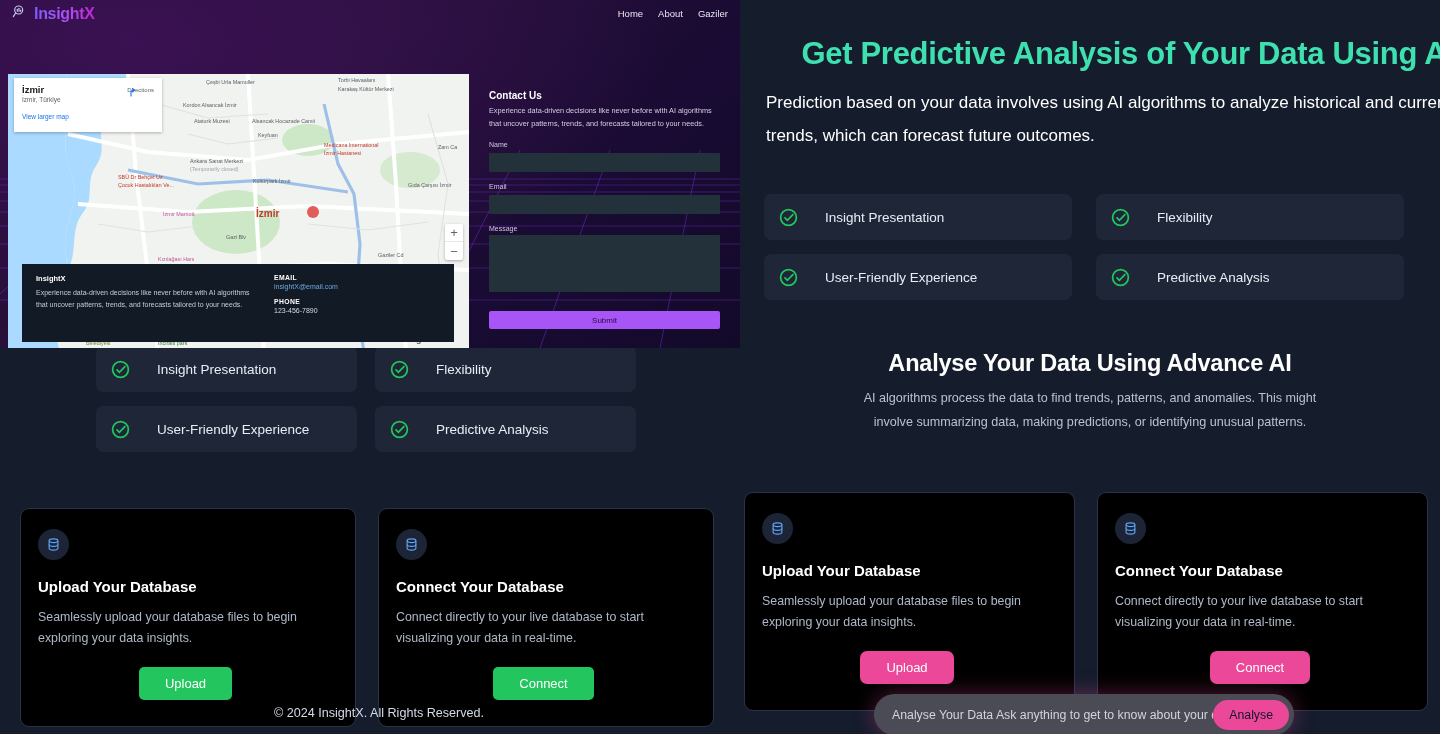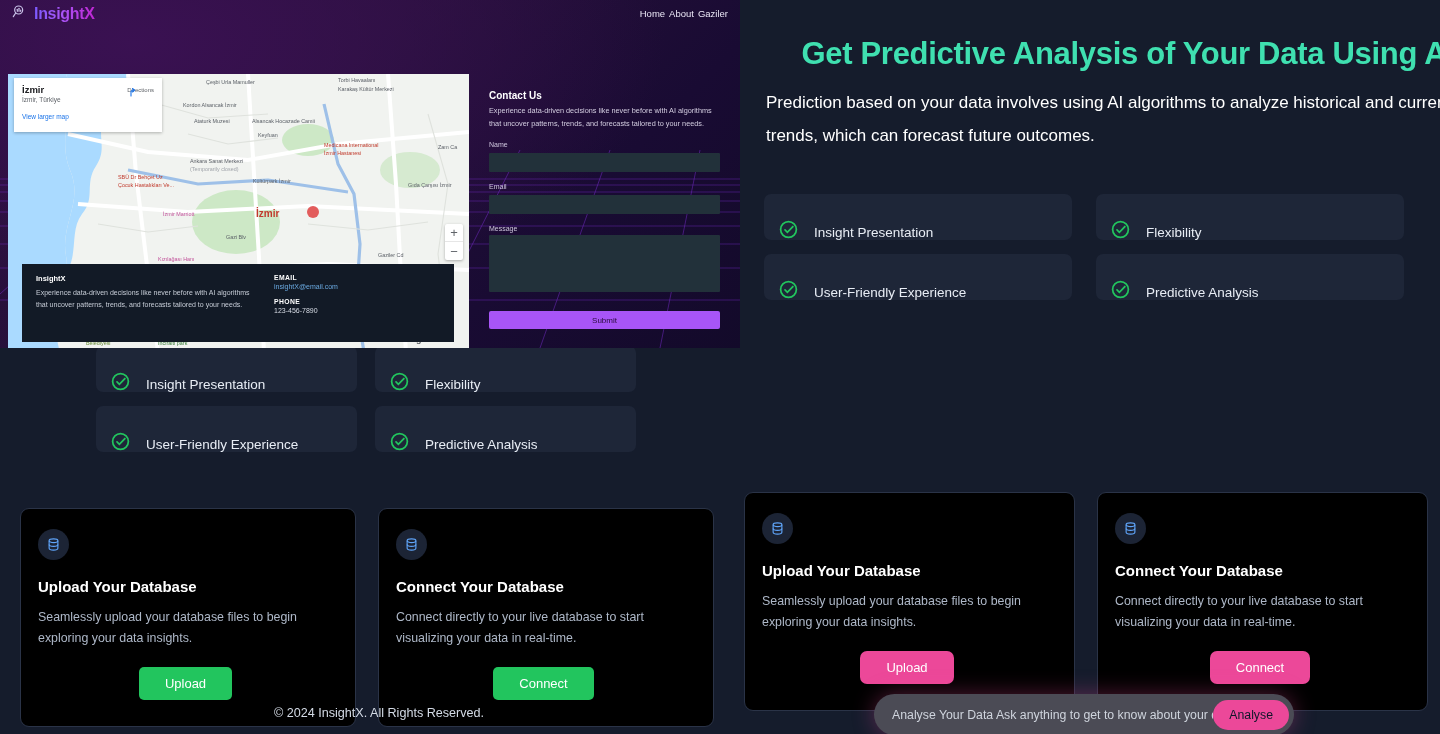--- a/index.html
+++ b/index.html
@@ -23,21 +23,21 @@
     line-height: 1.95; margin-top: 14px; padding: 0 26px;
   }
 
   .feat-grid {
     position: absolute; left: 764px; top: 194px;
     width: 640px; display: grid; grid-template-columns: 1fr 1fr;
     gap: 14px 24px;
   }
   .feat-card {
     background: #1e2638; border-radius: 7px; height: 46px;
-    display: flex; align-items: flex-end; padding: 0 14px; gap: 15px;
+    display: flex; align-items: center; padding: 0 14px; gap: 26px;
   }
   .feat-label { font-size: 13.5px; color: #e8edf5; }
   .chk { width: 21px; height: 21px; flex: 0 0 21px; }
 
   .analyse-sec { position: absolute; left: 740px; top: 350px; width: 700px; text-align: center; }
   .analyse-title { font-size: 23.5px; font-weight: bold; color: #ffffff; letter-spacing: -0.2px; }
   .analyse-sub { font-size: 12.6px; color: #b9c2d0; line-height: 1.87; margin-top: 10px; padding: 0 120px; }
 
   .db-grid-right {
     position: absolute; left: 744px; top: 492px; width: 684px;
@@ -101,21 +101,21 @@
   .topbar {
     position: absolute; left: 0; top: 0; width: 740px; height: 27px;
     display: flex; align-items: center; padding: 0 12px; z-index: 6;
   }
   .logo-wrap { display: flex; align-items: center; gap: 6px; }
   .logo-text {
     font-size: 16px; font-weight: bold; letter-spacing: -0.3px;
     background: linear-gradient(90deg, #7b5bff 0%, #a855f7 45%, #c026d3 100%);
     -webkit-background-clip: text; background-clip: text; color: transparent;
   }
-  .nav { margin-left: auto; display: flex; gap: 4px; }
+  .nav { margin-left: auto; display: flex; gap: 15px; }
   .nav a { color: #eae6f5; font-size: 9.5px; text-decoration: none; }
 
   
   .map {
     position: absolute; left: 8px; top: 74px; width: 461px; height: 278px;
     background: #eef2ef; overflow: hidden; z-index: 3;
   }
   .map svg { position: absolute; inset: 0; }
   .map-widget {
     position: absolute; left: 6px; top: 4px; width: 148px; height: 54px;
@@ -211,20 +211,24 @@
     </div>
     <div class="feat-card">
       <span class="chk"><svg viewBox="0 0 24 24" width="21" height="21" fill="none" stroke="#22c55e" stroke-width="2">
             <circle cx="12" cy="12" r="9"></circle>
             <path d="M8 12.5l2.7 2.7L17 8.6" stroke-linecap="round"></path>
           </svg></span>
       <span class="feat-label">Predictive Analysis</span>
     </div>
   </div>
 
+  <div class="analyse-sec">
+    <div class="analyse-title">Analyse Your Data Using Advance AI</div>
+    <div class="analyse-sub">AI algorithms process the data to find trends, patterns, and anomalies. This might involve summarizing data, making predictions, or identifying unusual patterns.</div>
+  </div>
 
   <div class="db-grid-right">
     <div class="db-card">
       <div class="db-ico-wrap">
         <svg viewBox="0 0 24 24" width="15" height="15" fill="none" stroke="#60a5fa" stroke-width="1.8">
             <ellipse cx="12" cy="6" rx="7" ry="3"></ellipse>
             <path d="M5 6v12c0 1.7 3.1 3 7 3s7-1.3 7-3V6"></path>
             <path d="M5 12c0 1.7 3.1 3 7 3s7-1.3 7-3"></path>
           </svg>
       </div>

